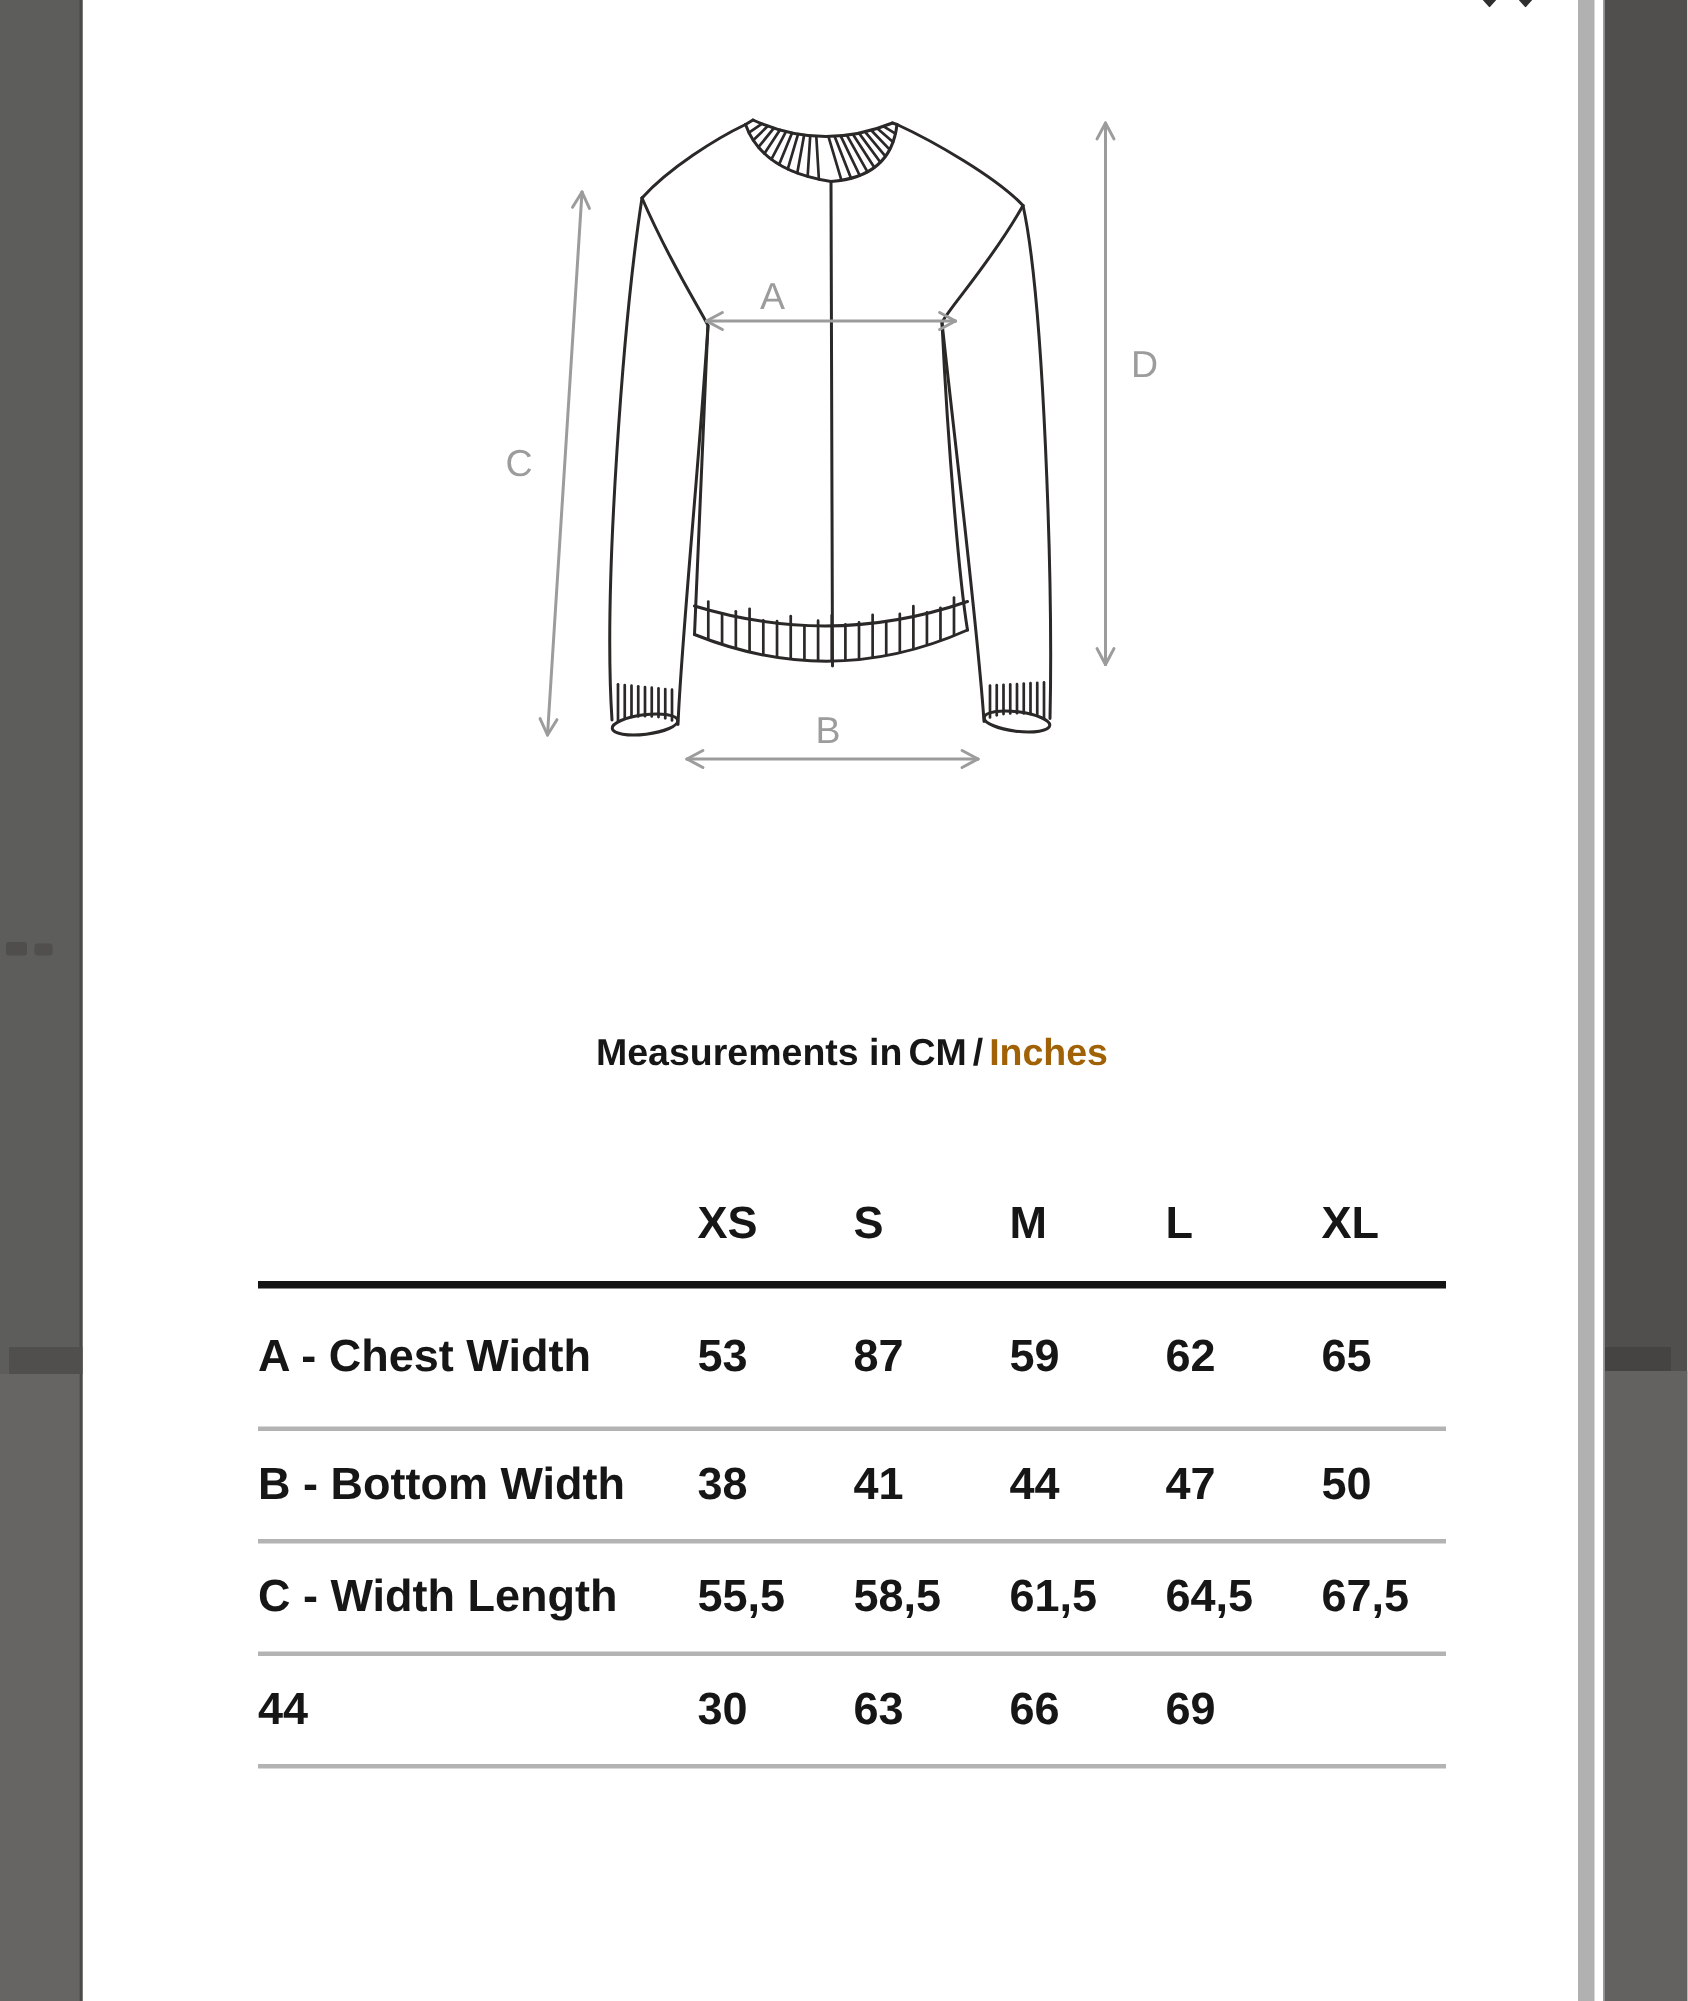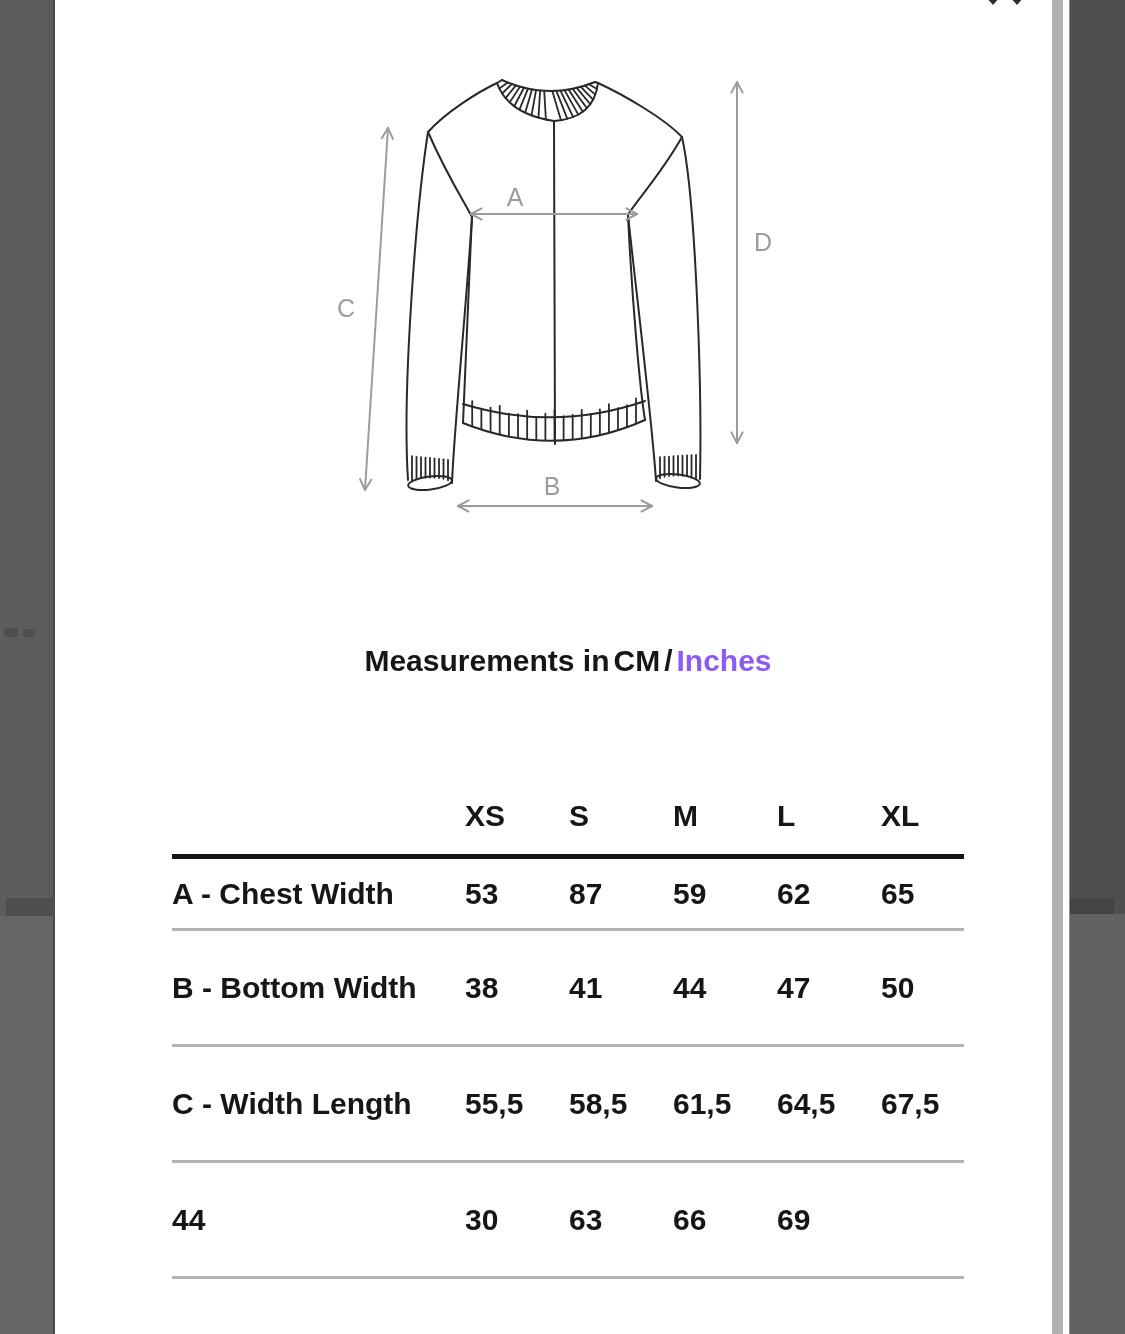--- a/index.html
+++ b/index.html
@@ -46,35 +46,35 @@
   .diagram svg { display:block; width:100%; height:100%; }
   .outline { stroke:#2b2927; stroke-width:2; fill:none; stroke-linecap:round; }
   .rib     { stroke:#2b2927; stroke-width:1.8; fill:none; stroke-linecap:round; }
   .arrow   { stroke:#9c9c9c; stroke-width:2; fill:none; stroke-linecap:round; }
   .dim-label { fill:#9c9c9c; font-size:25px; font-family:"Liberation Sans","DejaVu Sans",sans-serif; }
 
   
   .guide-title {
     position:absolute; left:172px; top:641px; width:792px;
     display:flex; justify-content:center; align-items:baseline; gap:4px;
-    font-size:30px; font-weight:700; color:#161616; line-height:40px;
-  }
-  .guide-title .muted { color:#8b5cf6; }
+    font-size:25px; font-weight:700; color:#161616; line-height:40px;
+  }
+  .guide-title .muted { color:#a16207;margin-top:41px; }
 
   
   .size-table { position:absolute; left:172px; top:778px; width:792px; font-size:30px; font-weight:700; color:#161616; }
   .st-head {
     display:grid; grid-template-columns:293px 104px 104px 104px 104px 104px;
     height:81px; align-items:center; border-bottom:5px solid #141414;
   }
   .st-row {
     display:grid; grid-template-columns:293px 104px 104px 104px 104px 104px;
-    height:116px; align-items:center; border-bottom:3px solid #b3b3b3;
-  }
-  .st-row.first { height:72px; }
+    height:75px; align-items:center; border-bottom:3px solid #b3b3b3;
+  }
+  .st-row.first { height:95px; }
   .st-cell { text-align:left; white-space:nowrap; }
   .st-cell.label { text-align:left; }
 </style>
 </head>
 <body>
 
 <div class="stage">
 
   <div class="clip-mark m1"></div>
   <div class="clip-mark m2"></div>

